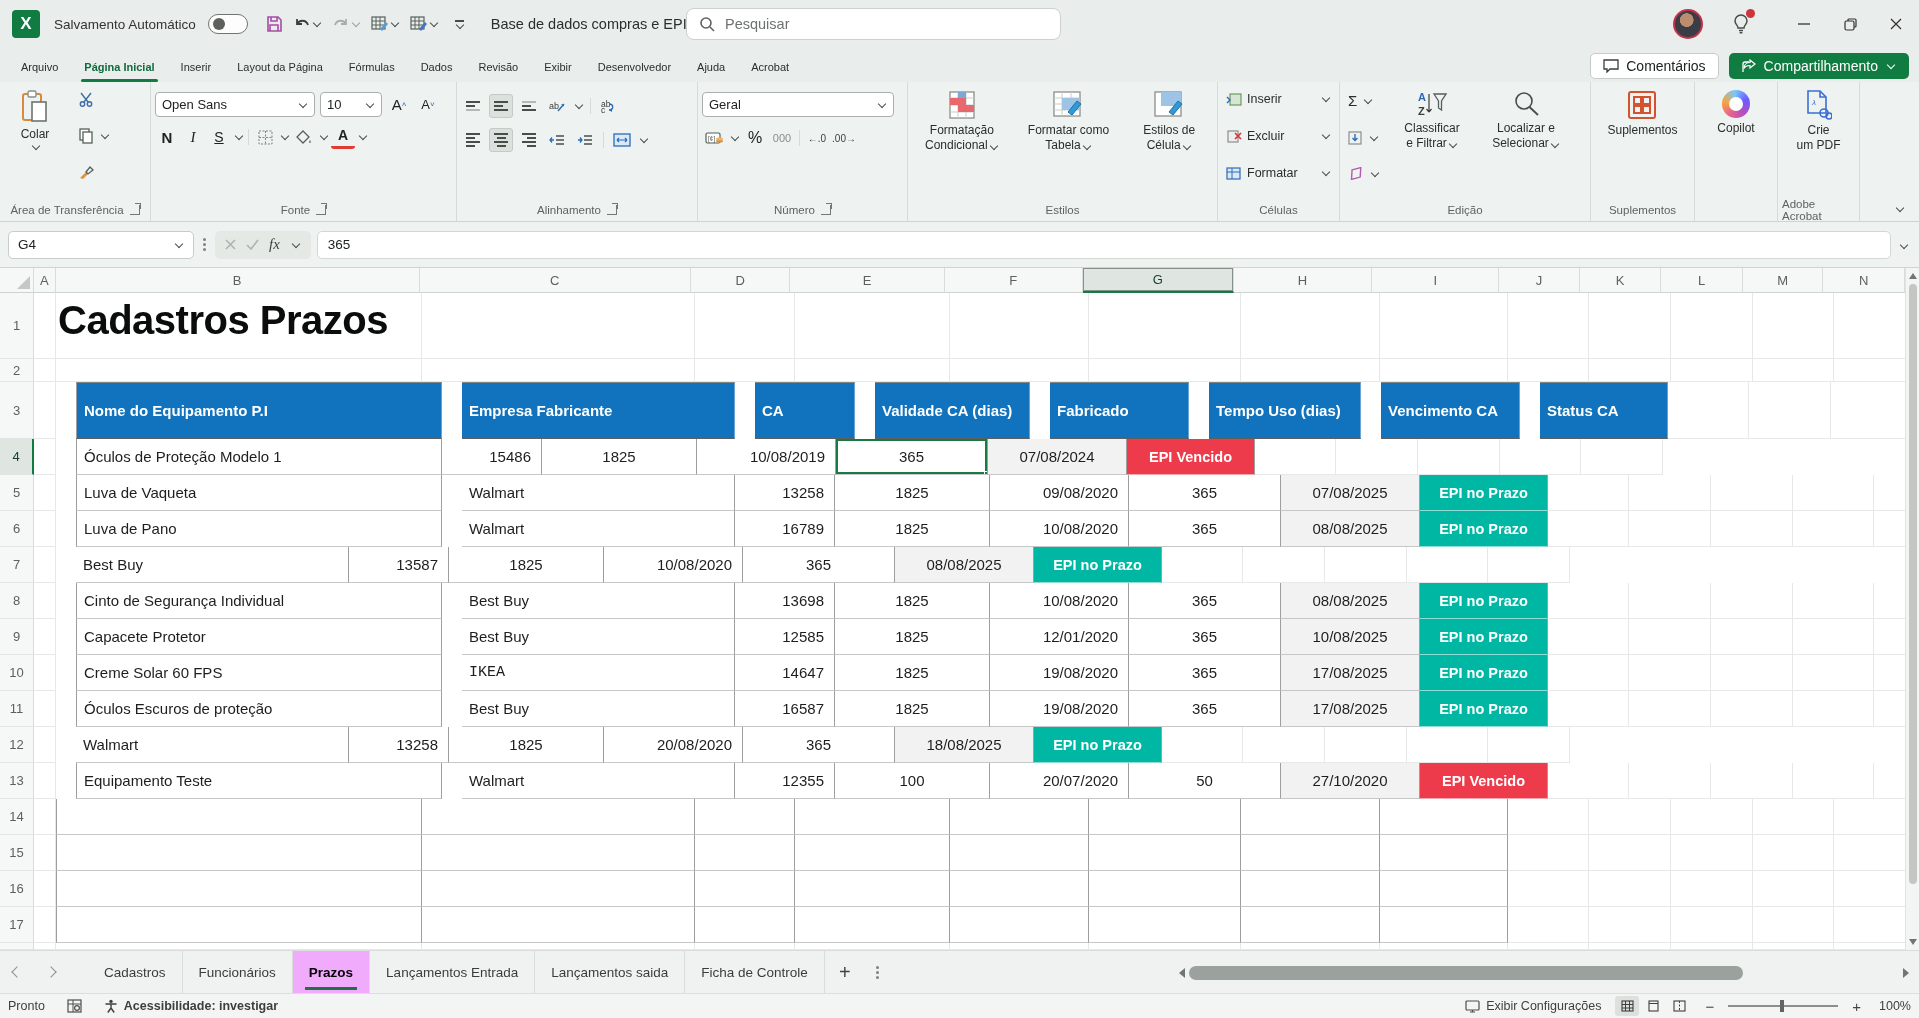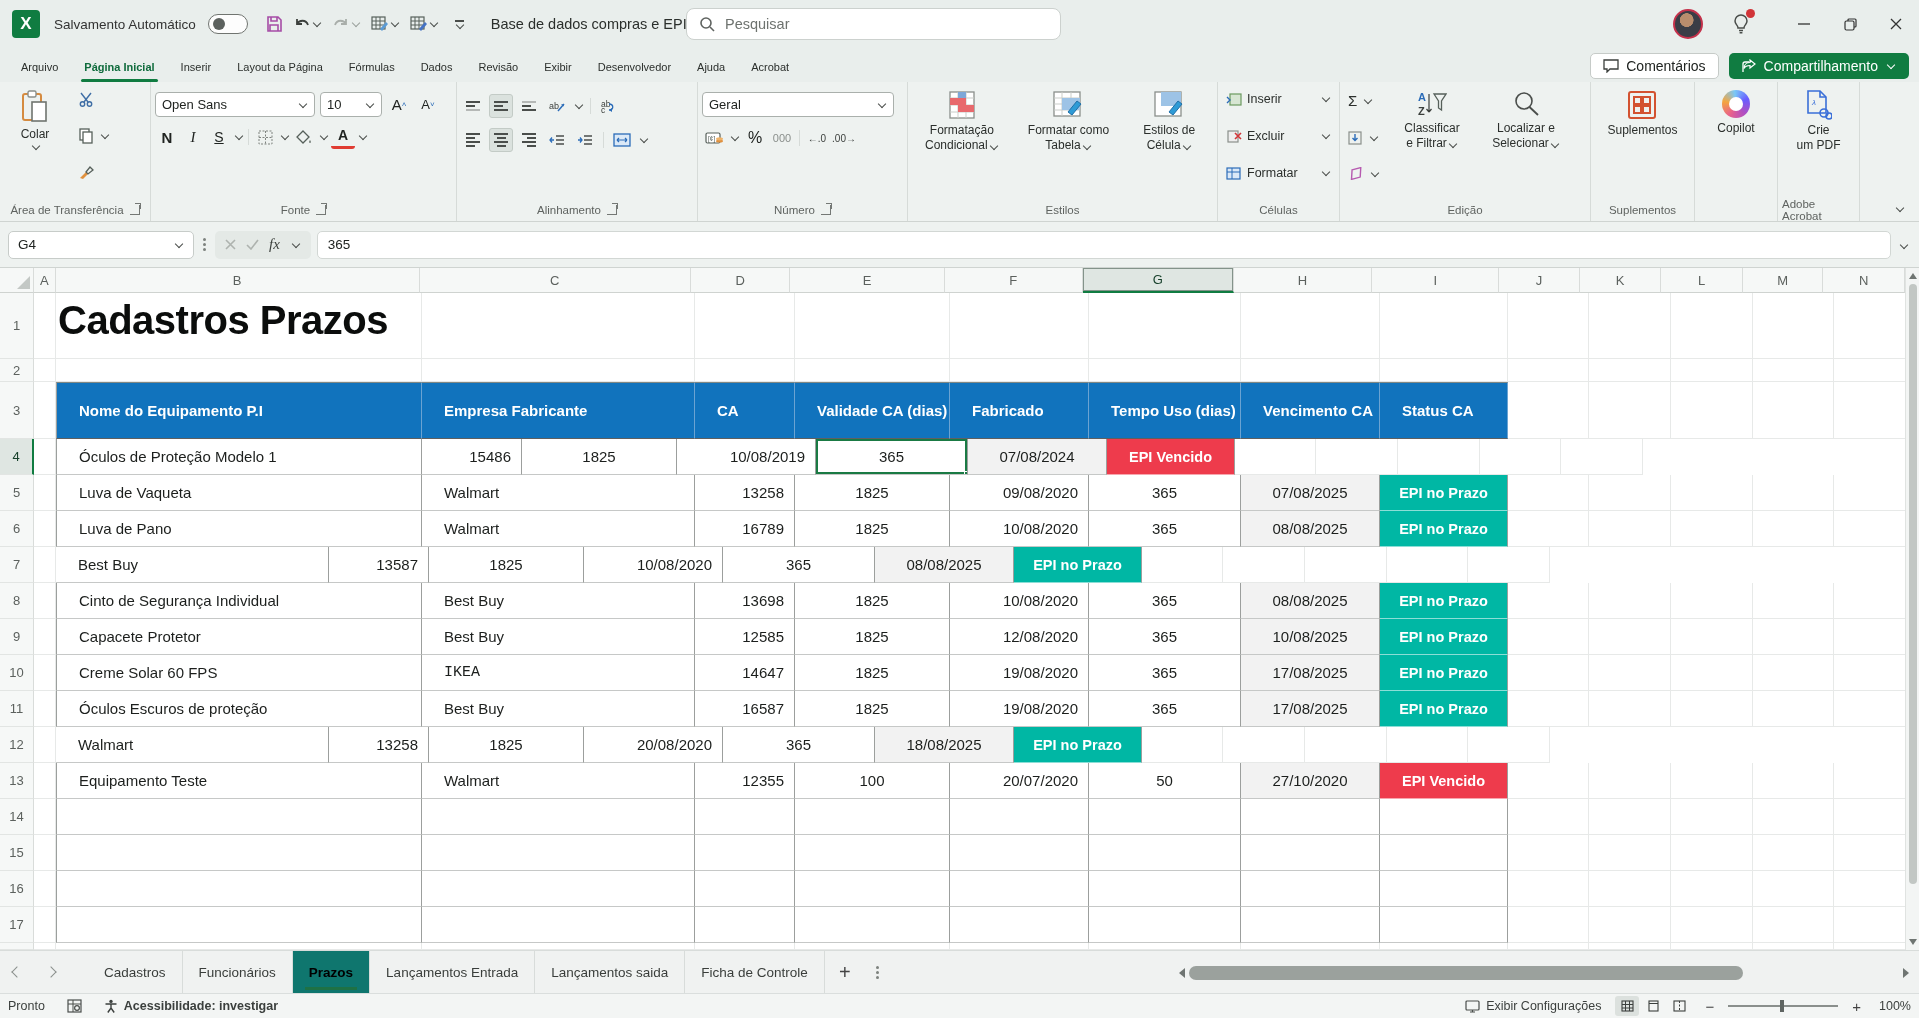--- a/index.html
+++ b/index.html
@@ -83,21 +83,21 @@
   .colhdr.sel { background:#dfe6e2; border-bottom:2px solid #107c41; box-shadow:inset 0 0 0 1px #83938a; color:#17402b; }
   .grow { display:flex; }
   .rowhdr { width:34px; border-right:1px solid #d9dcda; border-bottom:1px solid #e2e5e3; background:#f6f8f7; color:#5c615e;
             font-size:13px; display:flex; align-items:center; justify-content:center; flex:none; }
   .rowhdr.sel { background:#dfe6e2; border-right:2px solid #107c41; color:#17402b; }
   .gcell { border-right:1px solid #e7e9e8; border-bottom:1px solid #e7e9e8; flex:none; }
   .tcell { border-right:1px solid #9c9f9d; border-bottom:1px solid #c6c8c7; background:#fff; flex:none;
            display:flex; align-items:center; font-size:15px; color:#1c1f1d; overflow:hidden; white-space:nowrap; }
   .tcell.first { border-left:1px solid #9c9f9d; }
   .thead { background:#1173bd; color:#fff; font-weight:bold; border-right:1px solid #6ba3d2; border-bottom:1px solid #5f5f5f; border-top:1px solid #7f8784; }
-  .al { padding-left:22px; justify-content:flex-start; }
+  .al { padding-left:7px; justify-content:flex-start;margin-left:20px; }
   .ar { padding-right:10px; justify-content:flex-end; }
   .ac { justify-content:center; }
   .grayc { background:#f2f2f2; }
   .badge { color:#fff; font-weight:bold; font-size:14.5px; justify-content:center; border-bottom:1px solid rgba(255,255,255,.55); border-right:1px solid #9c9f9d; }
   .activecell { box-shadow:inset 0 0 0 2px #1a7a44; position:relative; z-index:2; }
   .activecell .handle { position:absolute; right:-3px; bottom:-3px; width:6px; height:6px; background:#1a7a44; border:1px solid #fff; }
   .sheettitle { position:absolute; left:58px; top:30px; font-size:40px; font-weight:800; letter-spacing:-.5px; color:#0b0d0c; white-space:nowrap; }
 
   
   .vscroll { width:14px; background:#f3f5f4; border-left:1px solid #e0e3e1; display:flex; flex-direction:column; align-items:center; }
@@ -106,21 +106,21 @@
   .varrow.down { border-top:6px solid #6f7572; margin-top:auto; }
   .vthumb { width:8px; flex:0 0 600px; background:#c2c7c4; border-radius:4px; }
 
   
   .sheetbar { height:43px; background:#f0f2f1; border-top:1px solid #d8dcda; display:flex; align-items:stretch; position:relative; }
   .navchev { width:34px; display:flex; align-items:center; justify-content:center; }
   .nc { width:8px; height:8px; border:solid #8b908d; border-width:0 1.6px 1.6px 0; display:inline-block; }
   .nc.left { transform:rotate(135deg); } .nc.right { transform:rotate(-45deg); }
   .stab { display:flex; align-items:center; padding:0 16px; font-size:13.5px; color:#3a3e3b; border-right:1px solid #d8dcda; position:relative; }
   .stab:first-of-type { border-left:1px solid #d8dcda; }
-  .stab.active { background:#0f766e; font-weight:bold; color:#000; }
+  .stab.active { background:#f0abfc; font-weight:bold; color:#000; }
   .stab.active::after { content:""; position:absolute; left:12px; right:12px; bottom:3px; height:3px; background:#1e7145; }
   .addsheet { width:40px; display:flex; align-items:center; justify-content:center; font-size:20px; color:#444; }
   .tabdots { width:26px; display:flex; align-items:center; justify-content:center; }
   .hscroll { position:absolute; right:10px; top:9px; width:730px; height:25px; display:flex; align-items:center; gap:4px; }
   .harrow { width:0; height:0; border-top:5px solid transparent; border-bottom:5px solid transparent; }
   .harrow.left { border-right:6px solid #6f7572; } .harrow.right { border-left:6px solid #6f7572; }
   .htrack { flex:1; height:14px; border-radius:7px; position:relative; }
   .hthumb { position:absolute; left:0; top:0; height:14px; width:78%; background:#9ba19d; border-radius:7px; }
 
   
@@ -817,21 +817,21 @@
         <div class="gcell" style="width: 81px; height: 100%;"></div>
         <div class="gcell" style="width: 82px; height: 100%;"></div>
       </div>
       <div class="grow" style="height: 36px;">
         <div class="rowhdr">9</div>
         <div class="gcell" style="width: 22px; height: 100%;"></div>
         <div class="tcell al first" style="width: 366px; height: 100%;">Capacete Protetor</div>
         <div class="tcell al" style="width: 273px; height: 100%;">Best Buy</div>
         <div class="tcell ar" style="width: 100px; height: 100%;">12585</div>
         <div class="tcell ac" style="width: 155px; height: 100%;">1825</div>
-        <div class="tcell ar" style="width: 139px; height: 100%;">12/08/2020</div>
+        <div class="tcell ar" style="width: 139px; height: 100%;">12/01/2020</div>
         <div class="tcell ac" style="width: 152px; height: 100%;">365</div>
         <div class="tcell ac grayc" style="width: 139px; height: 100%;">10/08/2025</div>
         <div class="tcell badge" style="width: 128px; height: 100%; background: rgb(0, 183, 164);">EPI no Prazo</div>
         <div class="gcell" style="width: 81px; height: 100%;"></div>
         <div class="gcell" style="width: 82px; height: 100%;"></div>
         <div class="gcell" style="width: 82px; height: 100%;"></div>
         <div class="gcell" style="width: 81px; height: 100%;"></div>
         <div class="gcell" style="width: 82px; height: 100%;"></div>
       </div>
       <div class="grow" style="height: 36px;">

